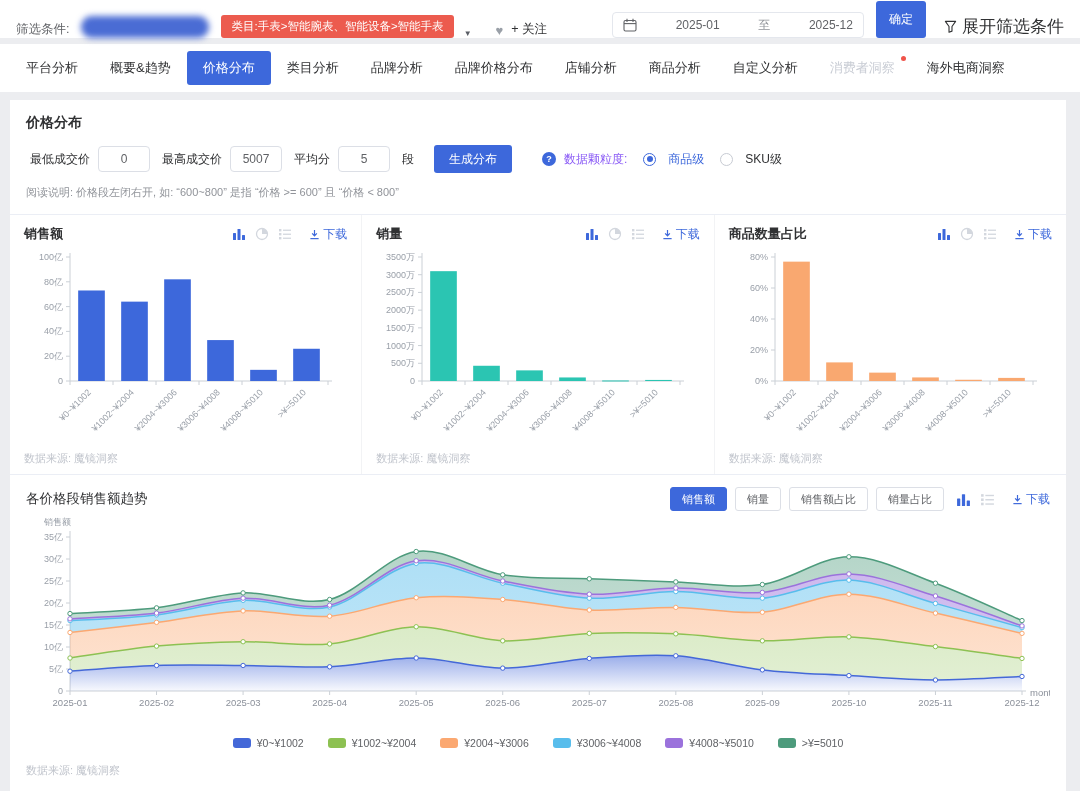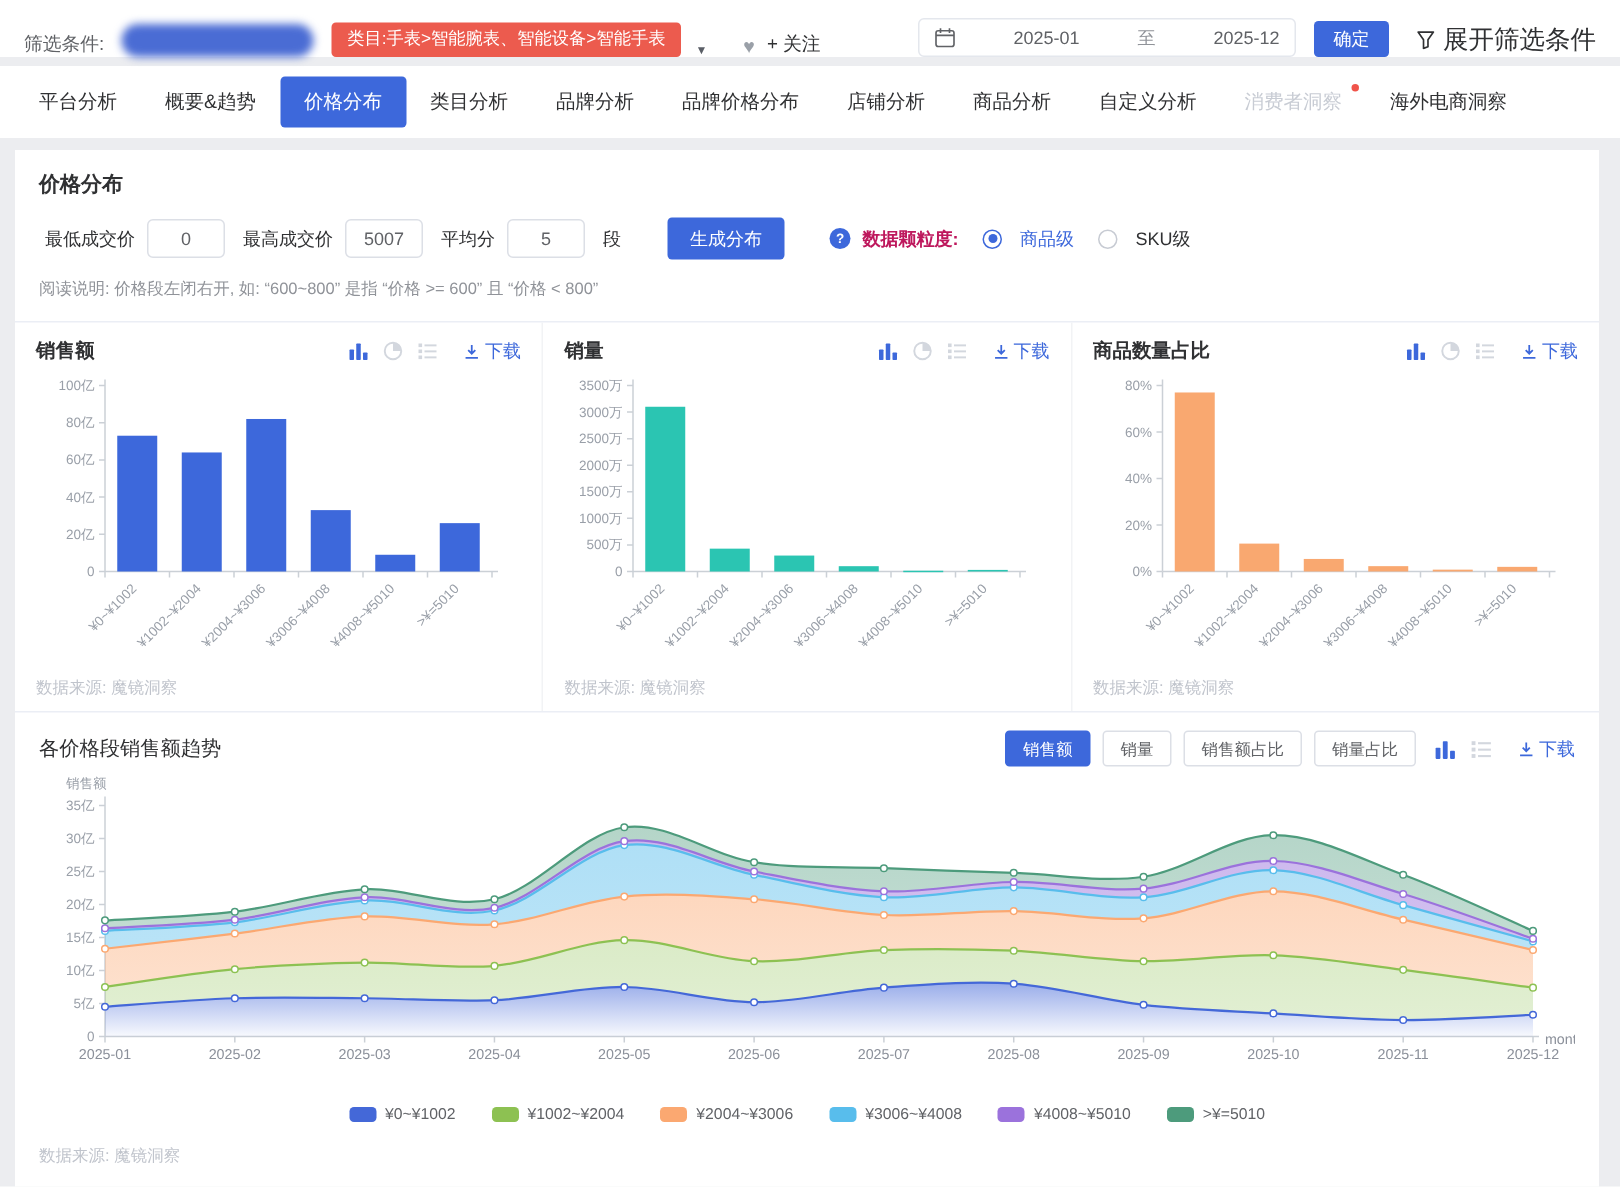--- a/index.html
+++ b/index.html
@@ -10,40 +10,40 @@
   .flabel{font-size:12.5px;color:#606266;white-space:nowrap}
   .redacted{width:128px;height:22px;border-radius:12px;background:#4a6cd4;filter:blur(3px);margin:0 4px;flex:none}
   .cat-tag{background:#EC5B4E;color:#fff;font-size:11.5px;line-height:1;padding:6px 10px;border-radius:3px;white-space:nowrap;cursor:pointer}
   .caret{font-size:8px;color:#5a5e66;margin-left:2px;cursor:pointer}
   .heart{color:#9aa0a8;font-size:13px;margin-left:16px;cursor:pointer}
   .follow{font-size:12.5px;color:#303133;cursor:pointer}
   .spacer{flex:1}
   .datebox{display:flex;align-items:center;justify-content:space-between;border:1px solid #E4E7ED;background:#fff;border-radius:4px;height:26px;width:252px;padding:0 10px;font-size:12px;color:#606266;cursor:pointer}
   .datebox .sep{color:#909399}
   .btn-primary{background:#3D68DB;color:#fff;border:none;border-radius:3px;font-size:12px;cursor:pointer;font-family:inherit}
-  .btn-confirm{height:24px;padding:0 13px;margin-left:4px}
+  .btn-confirm{height:37px;padding:0 13px;margin-left:4px}
   .expand{display:flex;align-items:center;gap:5px;font-size:17px;color:#303133;margin-left:10px;white-space:nowrap;cursor:pointer}
   
   .tabs{margin-top:6px;background:#fff;height:48px;display:flex;align-items:center;padding:0 10px}
   .tab{position:relative;padding:0 16px;height:34px;display:flex;align-items:center;font-size:13px;color:#303133;cursor:pointer;white-space:nowrap}
   .tab.active{background:#3D68DB;color:#fff;border-radius:3px}
   .tab.disabled{color:#C8CCD4}
   .reddot{position:absolute;top:5px;right:5px;width:5px;height:5px;border-radius:50%;background:#F0544A}
   
   .card{margin:8px 14px 0 10px;width:1056px;height:692px;background:#fff;overflow:hidden}
   .sec-head{padding:14px 16px 0}
   .sec-head h2{margin:0;font-size:14px;font-weight:bold;color:#303133}
   .controls{display:flex;align-items:center;gap:8px;padding:13px 16px 0;font-size:12px;color:#303133}
   .select{width:152px;height:28px;border:1px solid #DCDFE6;border-radius:4px;display:flex;align-items:center;justify-content:space-between;padding:0 8px;color:#909399;font-size:12px;cursor:pointer;flex:none}
   .sel-caret{font-style:normal;color:#C0C4CC;font-size:10px}
   .ctl-label{white-space:nowrap;margin-left:4px}
   .num-input{width:52px;height:26px;border:1px solid #DCDFE6;border-radius:4px;text-align:center;font-size:12px;color:#606266;outline:none;font-family:inherit}
-  .btn-generate{height:28px;padding:0 15px;margin-left:23px}
+  .btn-generate{height:28px;padding:0 15px;margin-left:12px}
   .help-icon{width:14px;height:14px;border-radius:50%;background:#3D68DB;color:#fff;font-size:9px;font-weight:bold;display:inline-flex;align-items:center;justify-content:center;margin-left:22px;flex:none}
-  .gran-label{font-weight:bold;color:#be185d}
+  .gran-label{font-weight:normal;color:#8b5cf6}
   .radio{width:13px;height:13px;border-radius:50%;border:1px solid #C7CBD3;display:inline-block;position:relative;background:#fff;margin-left:8px;flex:none;cursor:pointer}
   .radio.checked{border-color:#3D68DB}
   .radio.checked::after{content:"";position:absolute;left:2.5px;top:2.5px;right:2.5px;bottom:2.5px;background:#3D68DB;border-radius:50%}
   .radio-label{margin-left:4px;cursor:pointer}
   .radio-label.sel{color:#3D68DB}
   .note{padding:12px 16px 14px;font-size:11px;color:#909399;border-bottom:1px solid #EBEEF5;margin:0}
   
   .charts-row{display:flex;border-bottom:1px solid #EBEEF5}
   .panel{flex:1;padding:10px 14px 6px;border-right:1px solid #F2F3F5;min-width:0}
   .panel:last-child{border-right:none}

